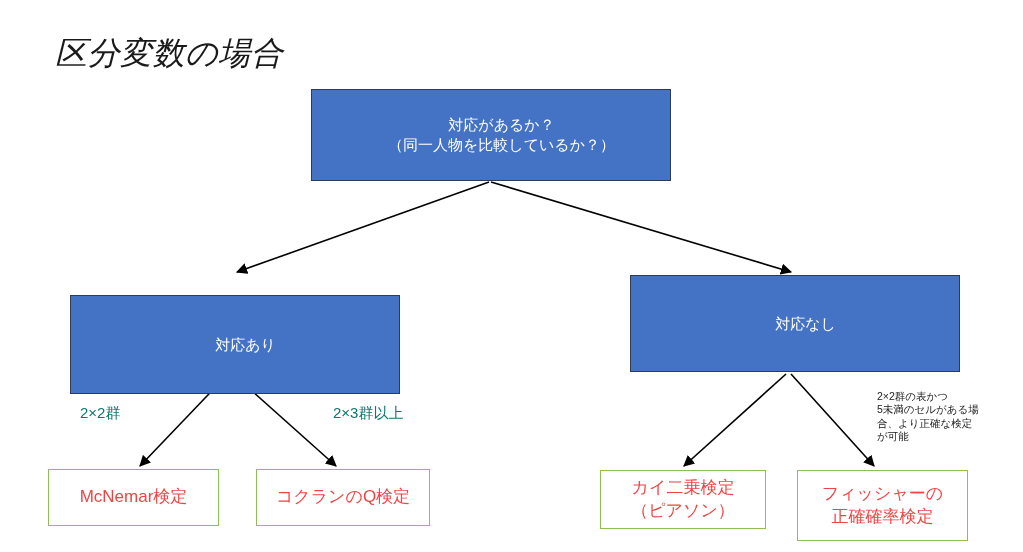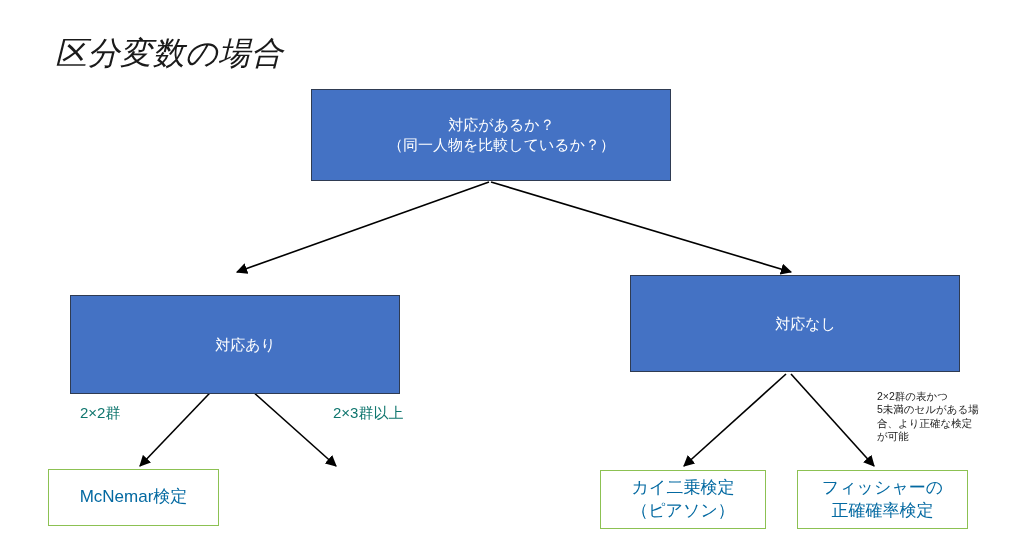--- a/index.html
+++ b/index.html
@@ -46,21 +46,21 @@
   .node-blue {
     background: #4472c4;
     border: 1px solid #2f3b52;
     color: #ffffff;
     font-size: 15px;
     padding-left: 21px;
   }
   .node-green {
     background: #ffffff;
     border: 1.5px solid #8cc152;
-    color: #0369a1;
+    color: #ef4444;
     font-size: 17px;
   }
   .node-text {
     display: block;
     padding: 0 6px;
   }
   .edge-label {
     position: absolute;
     font-size: 15px;
     color: #0f766e;
@@ -124,28 +124,31 @@
     <span>2×2群の表かつ</span><br>
     <span>5未満のセルがある場</span><br>
     <span>合、より正確な検定</span><br>
     <span>が可能</span>
   </div>
 
   <div class="node node-green" style="left:48px; top:469px; width:171px; height:57px;">
     <span class="node-text">McNemar検定</span>
   </div>
 
+  <div class="node node-green" style="left:256px; top:469px; width:174px; height:57px;">
+    <span class="node-text">コクランのQ検定</span>
+  </div>
 
   <div class="node node-green" style="left:600px; top:470px; width:166px; height:59px;">
     <span class="node-text">
       <span>カイ二乗検定</span><br>
       <span>（ピアソン）</span>
     </span>
   </div>
 
-  <div class="node node-green" style="left:797px; top:470px; width:171px; height:59px;">
+  <div class="node node-green" style="left:797px; top:470px; width:171px; height:71px;">
     <span class="node-text">
       <span>フィッシャーの</span><br>
       <span>正確確率検定</span>
     </span>
   </div>
 
 </div>
 
 </body></html>

